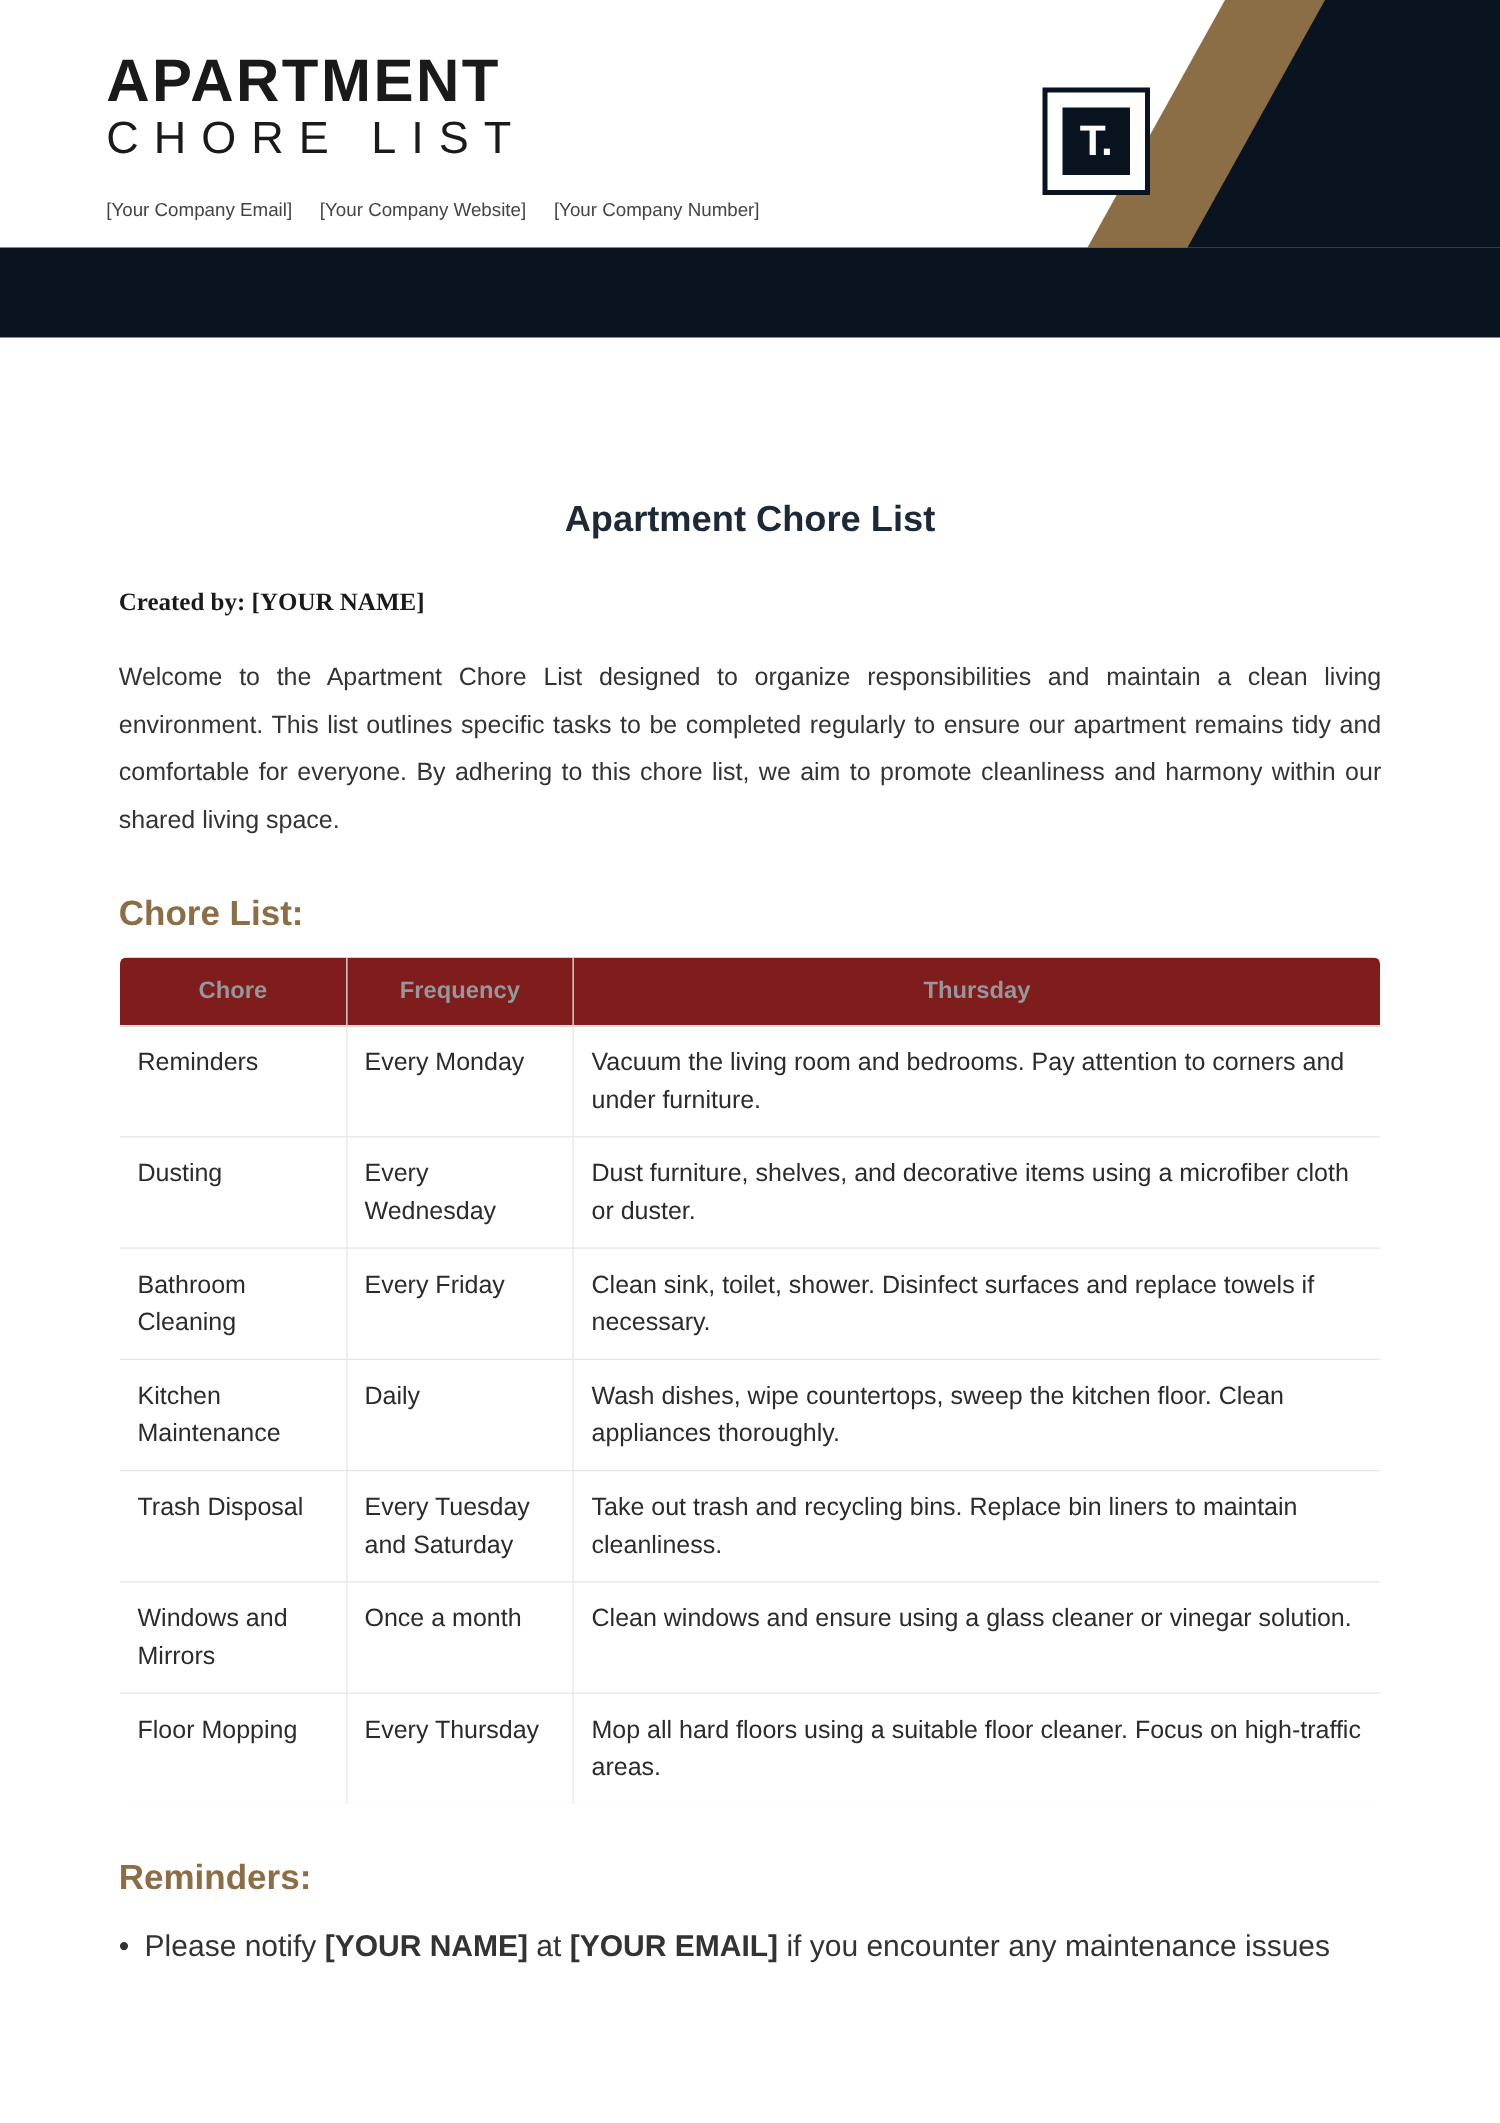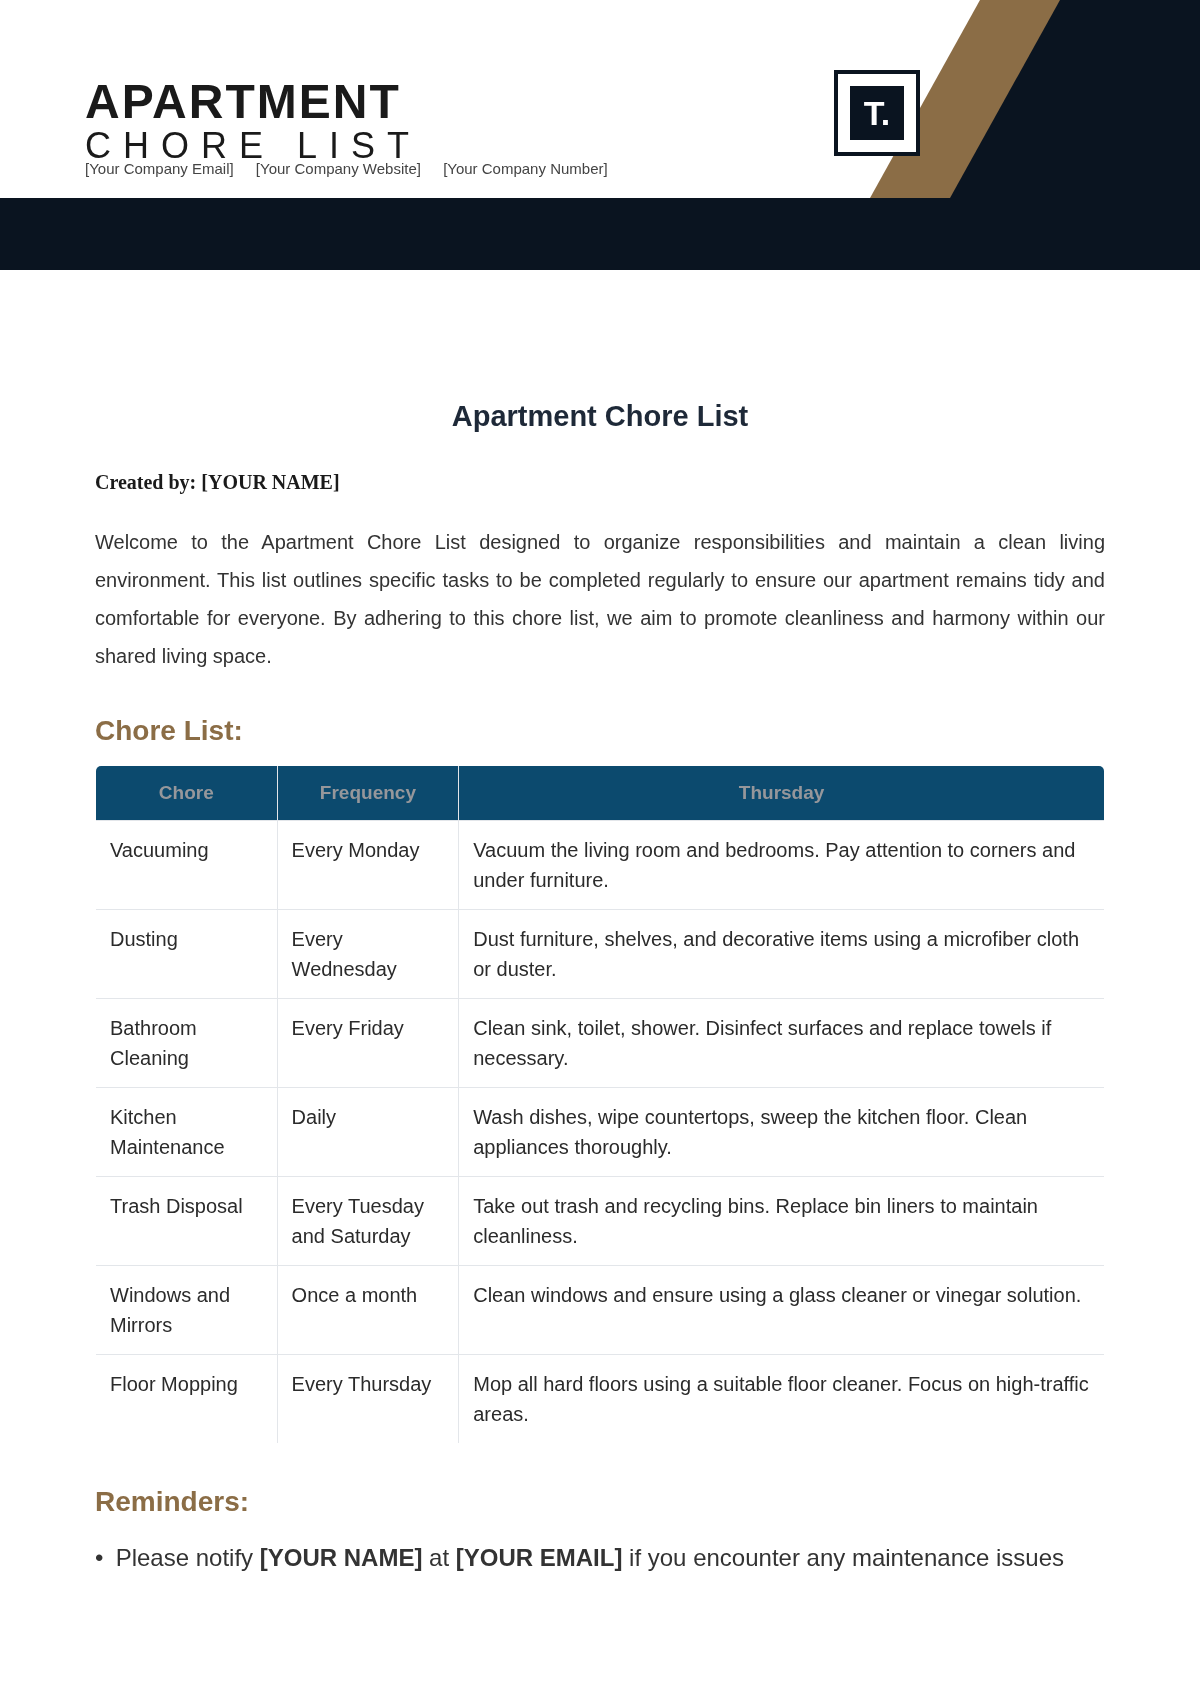--- a/index.html
+++ b/index.html
@@ -18,21 +18,20 @@
 .title-block {
   position: absolute;
   top: 38px;
   left: 85px;
 }
 .title-line1 {
   font-size: 48px;
   font-weight: 900;
   letter-spacing: 2px;
   color: #1a1a1a;
-  margin-top: 36px;
 }
 .title-line2 {
   font-size: 36px;
   font-weight: 300;
   letter-spacing: 12px;
   color: #1a1a1a;
   margin-top: -4px;
 }
 .contact-row {
   position: absolute;
@@ -114,21 +113,21 @@
 }
 .chore-table {
   width: 100%;
   border-collapse: collapse;
   border: 1px solid #e3e6ea;
   border-radius: 6px;
   overflow: hidden;
   margin-bottom: 42px;
 }
 .chore-table th {
-  background: #0c4a6e;
+  background: #7f1d1d;
   color: #96979b;
   font-weight: 700;
   font-size: 19px;
   padding: 16px 14px;
   text-align: center;
   border: 1px solid #e3e6ea;
 }
 .chore-table td {
   padding: 14px 14px;
   font-size: 20px;
@@ -191,21 +190,21 @@
   <table class="chore-table">
     <thead>
       <tr>
         <th class="col-chore">Chore</th>
         <th class="col-freq">Frequency</th>
         <th class="col-details">Thursday</th>
       </tr>
     </thead>
     <tbody id="chore-body">
         <tr>
-          <td>Vacuuming</td>
+          <td>Reminders</td>
           <td>Every Monday</td>
           <td>Vacuum the living room and bedrooms. Pay attention to corners and under furniture.</td>
         </tr>
         <tr>
           <td>Dusting</td>
           <td>Every Wednesday</td>
           <td>Dust furniture, shelves, and decorative items using a microfiber cloth or duster.</td>
         </tr>
         <tr>
           <td>Bathroom Cleaning</td>

